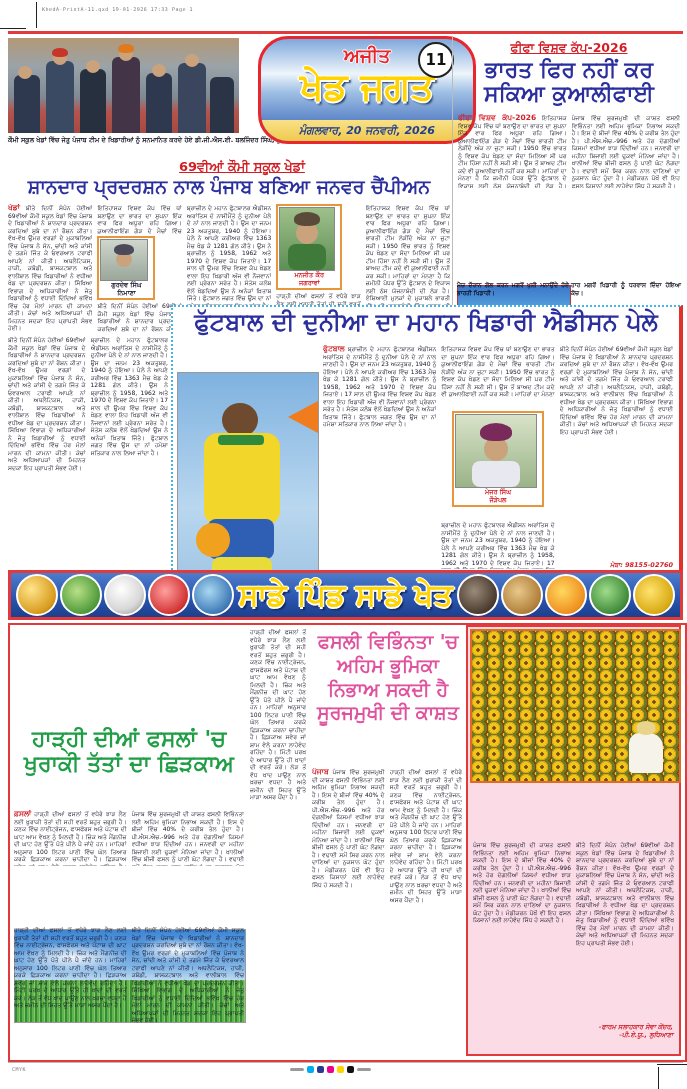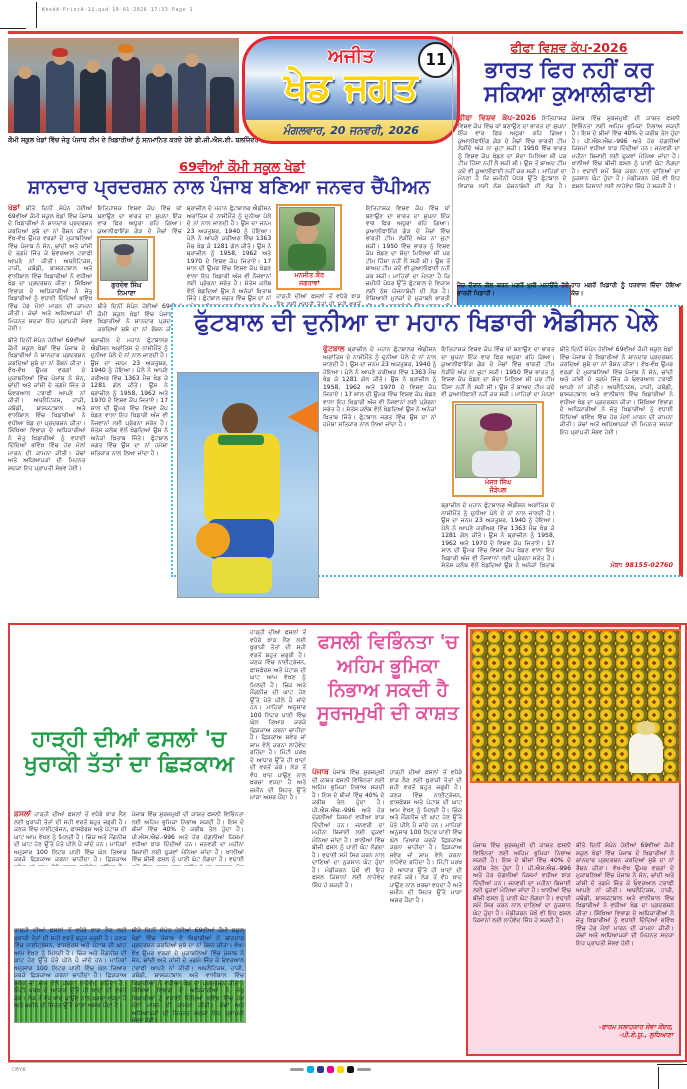--- a/index.html
+++ b/index.html
@@ -16,21 +16,21 @@
   .kicker u{text-decoration:underline;}
   .hl-blue{color:#2b2f9e;font-weight:bold;text-align:center;line-height:1.08;}
   .caption{font-size:6.5px;font-weight:bold;color:#101020;line-height:8px;text-align:justify;}
   .credit{color:#d21f26;font-style:italic;font-weight:bold;font-size:6.5px;text-align:right;}
   
   .redrule{background:#e23a3a;}
   .grayrule{background:#bbb;}
   .cropmark{background:#222;}
   
   .masthead{border:3px solid #e8262d;border-radius:30px;overflow:hidden;
-            background:linear-gradient(180deg,#7fa8dc 0%,#eef5fb 34%,#9fc0e4 52%,#2f5cb4 100%);}
+            background:linear-gradient(180deg,#7fa8dc 0%,#eef5fb 34%,#9fc0e4 52%,#2f5cb4 100%);margin-left:16px;}
   .brand{color:#e8262d;font-weight:bold;font-size:19px;text-align:center;
          text-shadow:1px 0 #fff,-1px 0 #fff,0 1px #fff,0 -1px #fff;}
   .mtitle{color:#ffd400;font-weight:bold;font-size:37px;text-align:center;line-height:40px;
           text-shadow:1.5px 0 #fff,-1.5px 0 #fff,0 1.5px #fff,0 -1.5px #fff,2px 3px 2px #27406e;}
   .pgcircle{width:32px;height:32px;border-radius:50%;background:#fff;border:2px solid #222;
             display:flex;align-items:center;justify-content:center;font-weight:bold;font-size:15px;color:#111;}
   .dateband{background:linear-gradient(180deg,#f8e187,#f0c94f);color:#1f3f8f;font-weight:bold;
             font-size:11px;text-align:center;line-height:21px;font-style:italic;}
   
   .photo{overflow:hidden;position:relative;}
@@ -213,40 +213,57 @@
       <div class="tri" style="right:0;top:28px;"></div>
       <div class="head" style="left:44px;top:30px;width:36px;height:34px;background:#6e4a2e;"></div>
       <div class="sil" style="left:26px;top:60px;width:76px;height:92px;background:#f2d62a;border-radius:14px;"></div>
       <div class="sil" style="left:40px;top:62px;width:46px;height:10px;background:#2f8a3e;border-radius:4px;"></div>
       <div class="sil" style="left:30px;top:146px;width:66px;height:40px;background:#2f5fb4;border-radius:8px;"></div>
       <div class="head" style="left:18px;top:150px;width:34px;height:34px;background:#f0a21e;"></div>
       <div class="sil" style="left:34px;top:184px;width:60px;height:36px;background:#e8dc3a;border-radius:8px;"></div>
     </div>
     <div class="abs cols" style="left:150px;top:38px;width:350px;height:224px;">
       <div class="col bt"><span class="lead">ਫੁੱਟਬਾਲ</span> <span>ਬ੍ਰਾਜ਼ੀਲ ਦੇ ਮਹਾਨ ਫੁੱਟਬਾਲਰ ਐਡੀਸਨ ਅਰਾਂਤਿਸ ਦੋ ਨਾਸੀਮੈਂਤੋ ਨੂੰ ਦੁਨੀਆ ਪੇਲੇ ਦੇ ਨਾਂ ਨਾਲ ਜਾਣਦੀ ਹੈ। ਉਸ ਦਾ ਜਨਮ 23 ਅਕਤੂਬਰ, 1940 ਨੂੰ ਹੋਇਆ। ਪੇਲੇ ਨੇ ਆਪਣੇ ਕਰੀਅਰ ਵਿੱਚ 1363 ਮੈਚ ਖੇਡ ਕੇ 1281 ਗੋਲ ਕੀਤੇ। ਉਸ ਨੇ ਬ੍ਰਾਜ਼ੀਲ ਨੂੰ 1958, 1962 ਅਤੇ 1970 ਦੇ ਵਿਸ਼ਵ ਕੱਪ ਜਿਤਾਏ। 17 ਸਾਲ ਦੀ ਉਮਰ ਵਿੱਚ ਵਿਸ਼ਵ ਕੱਪ ਖੇਡਣ ਵਾਲਾ ਇਹ ਖਿਡਾਰੀ ਅੱਜ ਵੀ ਨੌਜਵਾਨਾਂ ਲਈ ਪ੍ਰੇਰਨਾ ਸਰੋਤ ਹੈ। ਸੰਤੋਸ ਕਲੱਬ ਵੱਲੋਂ ਖੇਡਦਿਆਂ ਉਸ ਨੇ ਅਨੇਕਾਂ ਖ਼ਿਤਾਬ ਜਿੱਤੇ। ਫੁੱਟਬਾਲ ਜਗਤ ਵਿੱਚ ਉਸ ਦਾ ਨਾਂ ਹਮੇਸ਼ਾ ਸਤਿਕਾਰ ਨਾਲ ਲਿਆ ਜਾਂਦਾ ਹੈ।</span></div>
-      <div class="col" style="display:flex;flex-direction:column;gap:4px;">
+      <div class="col" style="display:flex;flex-direction:column;gap:14px;">
         <div class="bt" style="height:52px;">ਇਤਿਹਾਸਕ ਵਿਸ਼ਵ ਕੱਪ ਵਿੱਚ ਥਾਂ ਬਣਾਉਣ ਦਾ ਭਾਰਤ ਦਾ ਸੁਪਨਾ ਇੱਕ ਵਾਰ ਫਿਰ ਅਧੂਰਾ ਰਹਿ ਗਿਆ। ਕੁਆਲੀਫਾਇੰਗ ਗੇੜ ਦੇ ਮੈਚਾਂ ਵਿੱਚ ਭਾਰਤੀ ਟੀਮ ਲੋੜੀਂਦੇ ਅੰਕ ਨਾ ਜੁਟਾ ਸਕੀ। 1950 ਵਿੱਚ ਭਾਰਤ ਨੂੰ ਵਿਸ਼ਵ ਕੱਪ ਖੇਡਣ ਦਾ ਸੱਦਾ ਮਿਲਿਆ ਸੀ ਪਰ ਟੀਮ ਹਿੱਸਾ ਨਹੀਂ ਲੈ ਸਕੀ ਸੀ। ਉਸ ਤੋਂ ਬਾਅਦ ਟੀਮ ਕਦੇ ਵੀ ਕੁਆਲੀਫਾਈ ਨਹੀਂ ਕਰ ਸਕੀ। ਮਾਹਿਰਾਂ ਦਾ ਮੰਨਣਾ ਹੈ ਕਿ ਜ਼ਮੀਨੀ ਪੱਧਰ ਉੱਤੇ ਫੁੱਟਬਾਲ ਦੇ ਵਿਕਾਸ ਲਈ ਠੋਸ ਯੋਜਨਾਬੰਦੀ ਦੀ ਲੋੜ ਹੈ। ਏਸ਼ਿਆਈ ਮੁਲਕਾਂ ਦੇ ਮੁਕਾਬਲੇ ਭਾਰਤੀ ਟੀਮ ਦੀ ਦਰਜਾਬੰਦੀ ਵਿੱਚ ਸੁਧਾਰ ਦੀ ਲੋੜ ਹੈ।</div>
         <div class="inset" style="width:86px;align-self:center;">
           <div class="portrait" style="width:80px;height:72px;background:linear-gradient(180deg,#d8e2c8,#9ab488);">
             <div class="head" style="left:28px;top:22px;width:24px;height:24px;"></div>
             <div class="turb" style="left:24px;top:8px;width:32px;height:18px;background:#7a2a5a;"></div>
             <div class="sil" style="left:16px;top:46px;width:48px;height:26px;background:#e8e8f0;border-radius:8px;"></div>
           </div>
           <div class="cap">ਮੇਜਰ ਸਿੰਘ</div>
           <div class="cap">ਜੌੜੇਪਲ</div>
         </div>
         <div class="bt" style="flex:1;">ਬ੍ਰਾਜ਼ੀਲ ਦੇ ਮਹਾਨ ਫੁੱਟਬਾਲਰ ਐਡੀਸਨ ਅਰਾਂਤਿਸ ਦੋ ਨਾਸੀਮੈਂਤੋ ਨੂੰ ਦੁਨੀਆ ਪੇਲੇ ਦੇ ਨਾਂ ਨਾਲ ਜਾਣਦੀ ਹੈ। ਉਸ ਦਾ ਜਨਮ 23 ਅਕਤੂਬਰ, 1940 ਨੂੰ ਹੋਇਆ। ਪੇਲੇ ਨੇ ਆਪਣੇ ਕਰੀਅਰ ਵਿੱਚ 1363 ਮੈਚ ਖੇਡ ਕੇ 1281 ਗੋਲ ਕੀਤੇ। ਉਸ ਨੇ ਬ੍ਰਾਜ਼ੀਲ ਨੂੰ 1958, 1962 ਅਤੇ 1970 ਦੇ ਵਿਸ਼ਵ ਕੱਪ ਜਿਤਾਏ। 17 ਸਾਲ ਦੀ ਉਮਰ ਵਿੱਚ ਵਿਸ਼ਵ ਕੱਪ ਖੇਡਣ ਵਾਲਾ ਇਹ ਖਿਡਾਰੀ ਅੱਜ ਵੀ ਨੌਜਵਾਨਾਂ ਲਈ ਪ੍ਰੇਰਨਾ ਸਰੋਤ ਹੈ। ਸੰਤੋਸ ਕਲੱਬ ਵੱਲੋਂ ਖੇਡਦਿਆਂ ਉਸ ਨੇ ਅਨੇਕਾਂ ਖ਼ਿਤਾਬ ਜਿੱਤੇ। ਫੁੱਟਬਾਲ ਜਗਤ ਵਿੱਚ ਉਸ ਦਾ ਨਾਂ ਹਮੇਸ਼ਾ ਸਤਿਕਾਰ ਨਾਲ ਲਿਆ ਜਾਂਦਾ ਹੈ।</div>
       </div>
       <div class="col" style="display:flex;flex-direction:column;">
         <div class="bt" style="flex:1;">ਬੀਤੇ ਦਿਨੀਂ ਸੰਪੰਨ ਹੋਈਆਂ 69ਵੀਆਂ ਕੌਮੀ ਸਕੂਲ ਖੇਡਾਂ ਵਿੱਚ ਪੰਜਾਬ ਦੇ ਖਿਡਾਰੀਆਂ ਨੇ ਸ਼ਾਨਦਾਰ ਪ੍ਰਦਰਸ਼ਨ ਕਰਦਿਆਂ ਸੂਬੇ ਦਾ ਨਾਂ ਰੌਸ਼ਨ ਕੀਤਾ। ਵੱਖ-ਵੱਖ ਉਮਰ ਵਰਗਾਂ ਦੇ ਮੁਕਾਬਲਿਆਂ ਵਿੱਚ ਪੰਜਾਬ ਨੇ ਸੋਨ, ਚਾਂਦੀ ਅਤੇ ਕਾਂਸੀ ਦੇ ਤਗਮੇ ਜਿੱਤ ਕੇ ਓਵਰਆਲ ਟਰਾਫੀ ਆਪਣੇ ਨਾਂ ਕੀਤੀ। ਅਥਲੈਟਿਕਸ, ਹਾਕੀ, ਕਬੱਡੀ, ਬਾਸਕਟਬਾਲ ਅਤੇ ਵਾਲੀਬਾਲ ਵਿੱਚ ਖਿਡਾਰੀਆਂ ਨੇ ਵਧੀਆ ਖੇਡ ਦਾ ਪ੍ਰਦਰਸ਼ਨ ਕੀਤਾ। ਸਿੱਖਿਆ ਵਿਭਾਗ ਦੇ ਅਧਿਕਾਰੀਆਂ ਨੇ ਜੇਤੂ ਖਿਡਾਰੀਆਂ ਨੂੰ ਵਧਾਈ ਦਿੰਦਿਆਂ ਭਵਿੱਖ ਵਿੱਚ ਹੋਰ ਮੱਲਾਂ ਮਾਰਨ ਦੀ ਕਾਮਨਾ ਕੀਤੀ। ਕੋਚਾਂ ਅਤੇ ਅਧਿਆਪਕਾਂ ਦੀ ਮਿਹਨਤ ਸਦਕਾ ਇਹ ਪ੍ਰਾਪਤੀ ਸੰਭਵ ਹੋਈ।</div>
         <div class="credit">ਮੋਬਾ: 98155-02760</div>
       </div>
     </div>
   </div>
 
+  <div class="abs banner" style="left:8px;top:570px;width:675px;height:50px;">
+    <div class="cgrp">
+      <div class="bcircle c0"></div>
+      <div class="bcircle c1"></div>
+      <div class="bcircle c2"></div>
+      <div class="bcircle c3"></div>
+      <div class="bcircle c4"></div>
+    </div>
+    <div class="btitle">ਸਾਡੇ ਪਿੰਡ ਸਾਡੇ ਖੇਤ</div>
+    <div class="cgrp">
+      <div class="bcircle c5"></div>
+      <div class="bcircle c6"></div>
+      <div class="bcircle c7"></div>
+      <div class="bcircle c8"></div>
+      <div class="bcircle c9"></div>
+    </div>
+  </div>
 
   <div class="abs farmbox" style="left:8px;top:623px;width:675px;height:435px;"></div>
 
   <div class="abs photo wheat" style="left:14px;top:628px;width:230px;height:92px;"></div>
 
   <div class="abs bt" style="left:250px;top:628px;width:56px;height:426px;">ਹਾੜ੍ਹੀ ਦੀਆਂ ਫਸਲਾਂ ਤੋਂ ਵਧੇਰੇ ਝਾੜ ਲੈਣ ਲਈ ਖੁਰਾਕੀ ਤੱਤਾਂ ਦੀ ਸਹੀ ਵਰਤੋਂ ਬਹੁਤ ਜ਼ਰੂਰੀ ਹੈ। ਕਣਕ ਵਿੱਚ ਨਾਈਟ੍ਰੋਜਨ, ਫਾਸਫੋਰਸ ਅਤੇ ਪੋਟਾਸ਼ ਦੀ ਘਾਟ ਆਮ ਵੇਖਣ ਨੂੰ ਮਿਲਦੀ ਹੈ। ਜ਼ਿੰਕ ਅਤੇ ਮੈਂਗਨੀਜ਼ ਦੀ ਘਾਟ ਹੋਣ ਉੱਤੇ ਪੱਤੇ ਪੀਲੇ ਪੈ ਜਾਂਦੇ ਹਨ। ਮਾਹਿਰਾਂ ਅਨੁਸਾਰ 100 ਲਿਟਰ ਪਾਣੀ ਵਿੱਚ ਘੋਲ ਤਿਆਰ ਕਰਕੇ ਛਿੜਕਾਅ ਕਰਨਾ ਚਾਹੀਦਾ ਹੈ। ਛਿੜਕਾਅ ਸਵੇਰ ਜਾਂ ਸ਼ਾਮ ਵੇਲੇ ਕਰਨਾ ਲਾਹੇਵੰਦ ਰਹਿੰਦਾ ਹੈ। ਮਿੱਟੀ ਪਰਖ ਦੇ ਆਧਾਰ ਉੱਤੇ ਹੀ ਖਾਦਾਂ ਦੀ ਵਰਤੋਂ ਕਰੋ। ਲੋੜ ਤੋਂ ਵੱਧ ਖਾਦ ਪਾਉਣ ਨਾਲ ਖ਼ਰਚਾ ਵਧਦਾ ਹੈ ਅਤੇ ਜ਼ਮੀਨ ਦੀ ਸਿਹਤ ਉੱਤੇ ਮਾੜਾ ਅਸਰ ਪੈਂਦਾ ਹੈ।</div>
 
   <div class="abs hl-green" style="left:14px;top:726px;width:230px;font-size:22px;">
     <div>ਹਾੜ੍ਹੀ ਦੀਆਂ ਫਸਲਾਂ 'ਚ</div>
     <div>ਖੁਰਾਕੀ ਤੱਤਾਂ ਦਾ ਛਿੜਕਾਅ</div>

